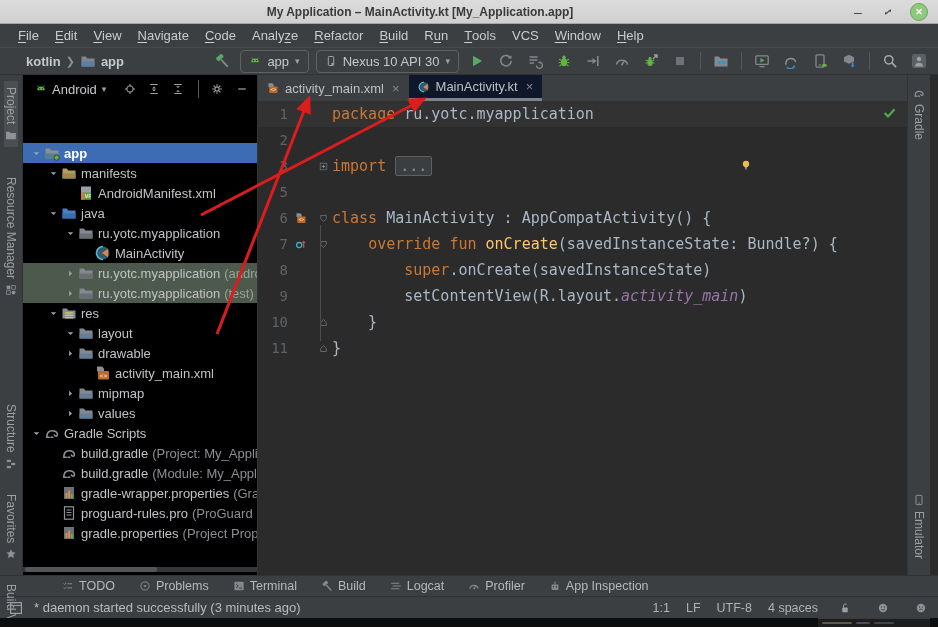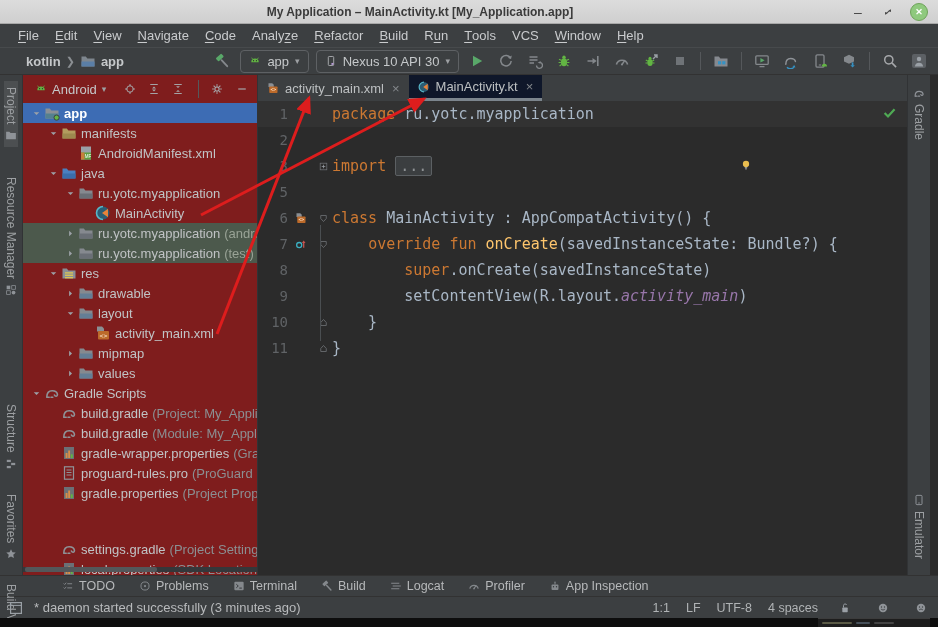--- a/index.html
+++ b/index.html
@@ -33,22 +33,22 @@
   
   .main{height:500px;display:flex;}
   .stripe{width:22px;background:#3c3f41;display:flex;flex-direction:column;align-items:center;}
   .stripe.left{border-right:1px solid #313335;}
   .stripe.right{border-left:1px solid #313335;}
   .vtab{display:flex;flex-direction:column;align-items:center;gap:5px;padding:6px 0;}
   .vtab .vlabel{writing-mode:vertical-rl;font-size:12px;color:#9da0a3;white-space:nowrap;}
   .vtab.active{background:#4c4f51;}
   .right-edge{width:8px;background:#2b2b2b;}
   
-  .project-panel{width:234px;background:#7f1d1d;border-right:1px solid #313335;position:relative;
-                 display:flex;flex-direction:column;overflow:hidden;}
+  .project-panel{width:234px;background:#000000;border-right:1px solid #313335;position:relative;
+                 display:flex;flex-direction:column;overflow:hidden;gap:40px;}
   .panel-header{height:28px;display:flex;align-items:center;gap:12px;padding:0 8px 0 12px;flex:none;}
   .pp-select{display:flex;align-items:center;gap:5px;font-size:13px;color:#c5c8ca;}
   .pp-select .dd{font-size:9px;color:#9da0a3;}
   .tree{flex:1;overflow:hidden;}
   .trow{height:20px;display:flex;align-items:center;font-size:13px;color:#c0c3c5;white-space:nowrap;}
   .trow .chev{width:15px;flex:none;display:flex;align-items:center;justify-content:center;}
   .trow .label{margin-left:4px;}
   .trow .suffix{color:#8b8f92;margin-left:4px;}
   .trow.selected{background:var(--selection);color:#fff;}
   .trow.selected .label{font-weight:bold;}
@@ -532,44 +532,44 @@
                 <rect x="4" y="7.2" width="8" height="1.4" fill="#d8c157"></rect>
                 <rect x="4" y="9.6" width="8" height="1.4" fill="#d8c157"></rect>
                 <rect x="4" y="12" width="8" height="1.4" fill="#d8c157"></rect>
               </svg>
             </span>
             <span class="label">res</span>
           </div>
           <div class="trow" style="padding-left: 40px;">
             <span class="chev">
               <svg width="11" height="11" viewBox="0 0 16 16">
-                <path d="M6 4l4.2 4L6 12z" fill="#9da2a8"></path>
+                <path d="M4 6l4 4.2L12 6z" fill="#9da2a8"></path>
               </svg>
             </span>
             <span class="icon">
               <svg viewBox="0 0 16 16">
                 <path d="M1.5 3.5h4.3l1.6 1.9h7.1v8.1H1.5z" fill="#85898f"></path>
                 <path d="M1.5 8.5h13v5H1.5z" fill="#647e96"></path>
               </svg>
             </span>
-            <span class="label">drawable</span>
+            <span class="label">layout</span>
           </div>
           <div class="trow" style="padding-left: 40px;">
             <span class="chev">
               <svg width="11" height="11" viewBox="0 0 16 16">
-                <path d="M4 6l4 4.2L12 6z" fill="#9da2a8"></path>
+                <path d="M6 4l4.2 4L6 12z" fill="#9da2a8"></path>
               </svg>
             </span>
             <span class="icon">
               <svg viewBox="0 0 16 16">
                 <path d="M1.5 3.5h4.3l1.6 1.9h7.1v8.1H1.5z" fill="#85898f"></path>
                 <path d="M1.5 8.5h13v5H1.5z" fill="#647e96"></path>
               </svg>
             </span>
-            <span class="label">layout</span>
+            <span class="label">drawable</span>
           </div>
           <div class="trow" style="padding-left: 57px;">
             <span class="chev"></span>
             <span class="icon">
               <svg viewBox="0 0 16 16">
                 <path d="M2 1.5h5l2 2v3H2z" fill="#8a8f94"></path>
                 <rect x="3" y="6" width="11" height="8.5" rx="1" fill="#bc6a2a"></rect>
                 <text x="8.5" y="12.6" font-size="6.5" fill="#ffe9d2" text-anchor="middle" font-family="monospace">&lt;&gt;</text>
               </svg>
             </span>

